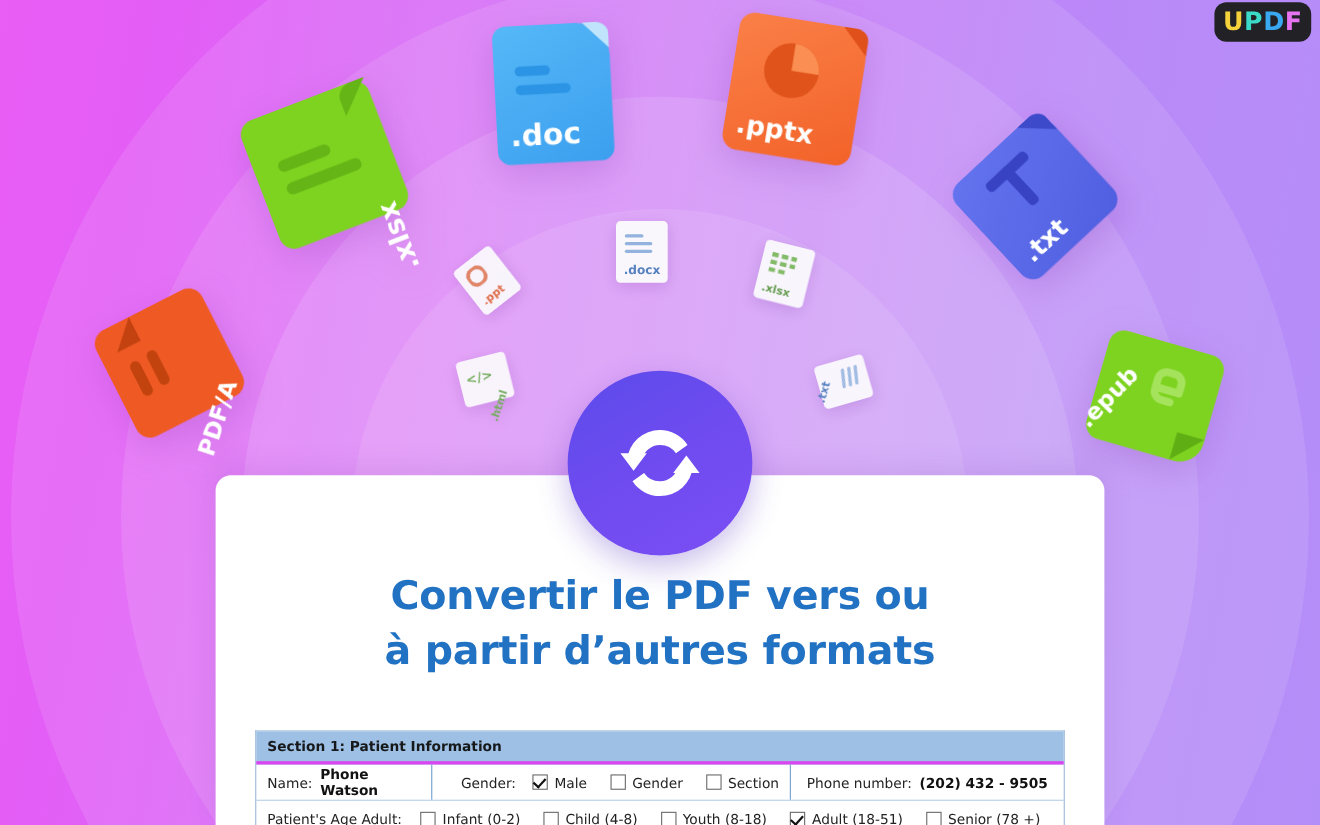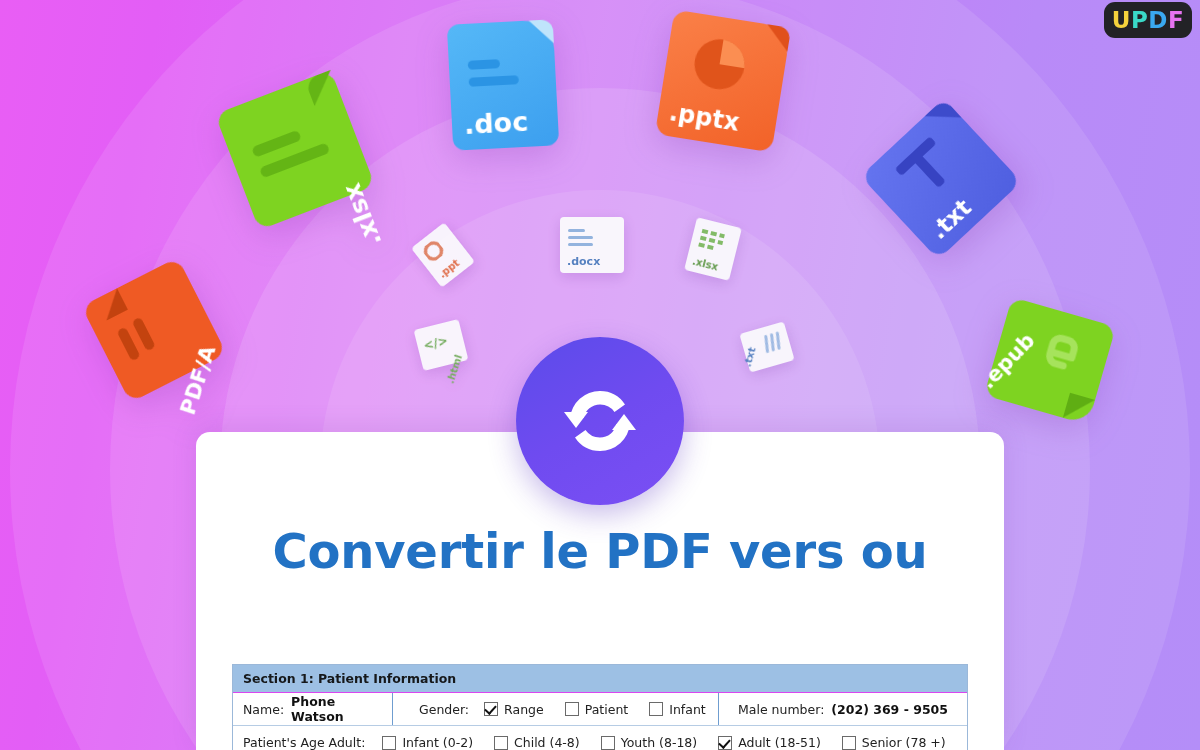--- a/index.html
+++ b/index.html
@@ -104,21 +104,21 @@
     width: 808px; height: 318px;
     background: #fff;
     border-radius: 14px 14px 0 0;
     z-index: 40;
     box-shadow: 0 -4px 26px rgba(110,50,160,0.14);
   }
   #headline {
     margin-top: 86px;
     text-align: center;
     color: #2272c4;
-    font-size: 48px;
+    font-size: 36px;
     font-weight: 700;
     line-height: 1.38;
     letter-spacing: -0.2px;
     font-family: "DejaVu Sans", sans-serif;
   }
   #headline .l { display: block; }
 
   
   #form-preview {
     position: absolute;
@@ -126,21 +126,21 @@
     width: 736px;
     border: 1px solid #9bb8d9;
     border-bottom: none;
     background: #fff;
     font-size: 12.5px;
     color: #1b1b1b;
     font-family: "DejaVu Sans", sans-serif;
   }
   .fp-title {
     background: #9dc0e4;
-    border-bottom: 1px solid #d946ef;
+    border-bottom: 3px solid #d946ef;
     padding: 6px 10px;
     font-weight: 700;
     font-size: 12.5px;
     color: #16181a;
   }
   .fp-row {
     display: flex; align-items: center;
     border-bottom: 1px solid #b6cce4;
     height: 33px;
   }
@@ -239,21 +239,21 @@
     <div class="ext" style="left:8px; bottom:4px; font-size:21px; transform:rotate(-62deg); transform-origin:0% 100%;">.epub</div>
   </div>
 
   <div class="minifile" style="left:422px; top:230px; width:42px; height:50px; transform:rotate(-38deg); opacity:.92;">
     <svg style="position:absolute; left:7px; top:7px;" width="18" height="18" viewBox="0 0 18 18">
       <circle cx="9" cy="9" r="8" fill="none" stroke="#e0835c" stroke-width="3.4"></circle>
     </svg>
     <div class="mext" style="left:6px; bottom:5px; color:#e06a3c; font-size:10px;">.ppt</div>
   </div>
 
-  <div class="minifile" style="left:560px; top:201px; width:64px; height:56px; transform:rotate(0deg); opacity:.95;margin-top:16px;">
+  <div class="minifile" style="left:560px; top:201px; width:47px; height:56px; transform:rotate(0deg); opacity:.95;">
     <div class="mbar" style="left:8px; top:12px; width:17px; height:3px; background:#8fb4dd;"></div>
     <div class="mbar" style="left:8px; top:19px; width:25px; height:3px; background:#8fb4dd;"></div>
     <div class="mbar" style="left:8px; top:26px; width:25px; height:3px; background:#8fb4dd;"></div>
     <div class="mext" style="left:7px; bottom:5px; color:#4f7fbe; font-size:11px;">.docx</div>
   </div>
 
   <div class="minifile" style="left:690px; top:222px; width:46px; height:54px; transform:rotate(14deg); opacity:.93;">
     <svg style="position:absolute; left:8px; top:10px;" width="24" height="18" viewBox="0 0 24 18">
       <g fill="#7dbd5e">
         <rect x="0" y="0" width="6" height="4"></rect>
@@ -287,49 +287,50 @@
       <path d="M46 76 a30 30 0 0 1 -25 -13.5 l10.5 -7.5 A17.5 17.5 0 0 0 46 62.5 A17 17 0 0 0 62.5 49 L76 49 A30 30 0 0 1 46 76 Z" fill="#fff"></path>
       <path d="M10 37 L34 37 L22 53 Z" fill="#fff"></path>
       <path d="M82 55 L58 55 L70 39 Z" fill="#fff"></path>
     </svg>
   </div>
 
   <div id="card">
 
     <div id="headline">
       <span class="l">Convertir le PDF vers ou</span>
+      <span class="l">à partir d’autres formats</span>
     </div>
 
     <div id="form-preview">
 
       <div class="fp-title">Section 1: Patient Information</div>
 
       <div class="fp-row">
         <div class="fp-cell divider" style="width:160px;">
           <span class="lbl">Name:</span>
           <span class="val">Phone Watson</span>
         </div>
         <div class="fp-cell divider" style="width:326px; padding-left:26px;">
           <span class="lbl" style="margin-right:8px;">Gender:</span>
           <span class="opt">
             <span class="cbox checked"></span>
-            <span class="lbl">Range</span>
-          </span>
-          <span class="opt">
-            <span class="cbox"></span>
-            <span class="lbl">Patient</span>
-          </span>
-          <span class="opt">
-            <span class="cbox"></span>
-            <span class="lbl">Infant</span>
+            <span class="lbl">Male</span>
+          </span>
+          <span class="opt">
+            <span class="cbox"></span>
+            <span class="lbl">Gender</span>
+          </span>
+          <span class="opt">
+            <span class="cbox"></span>
+            <span class="lbl">Section</span>
           </span>
         </div>
         <div class="fp-cell" style="flex:1; justify-content:center;">
-          <span class="lbl">Male number:</span>
-          <span class="val">(202) 369 - 9505</span>
+          <span class="lbl">Phone number:</span>
+          <span class="val">(202) 432 - 9505</span>
         </div>
       </div>
 
       <div class="fp-row">
         <div class="fp-cell" style="width:100%;">
           <span class="lbl" style="margin-right:10px;">Patient's Age Adult:</span>
           <span class="opt">
             <span class="cbox"></span>
             <span class="lbl">Infant (0-2)</span>
           </span>

